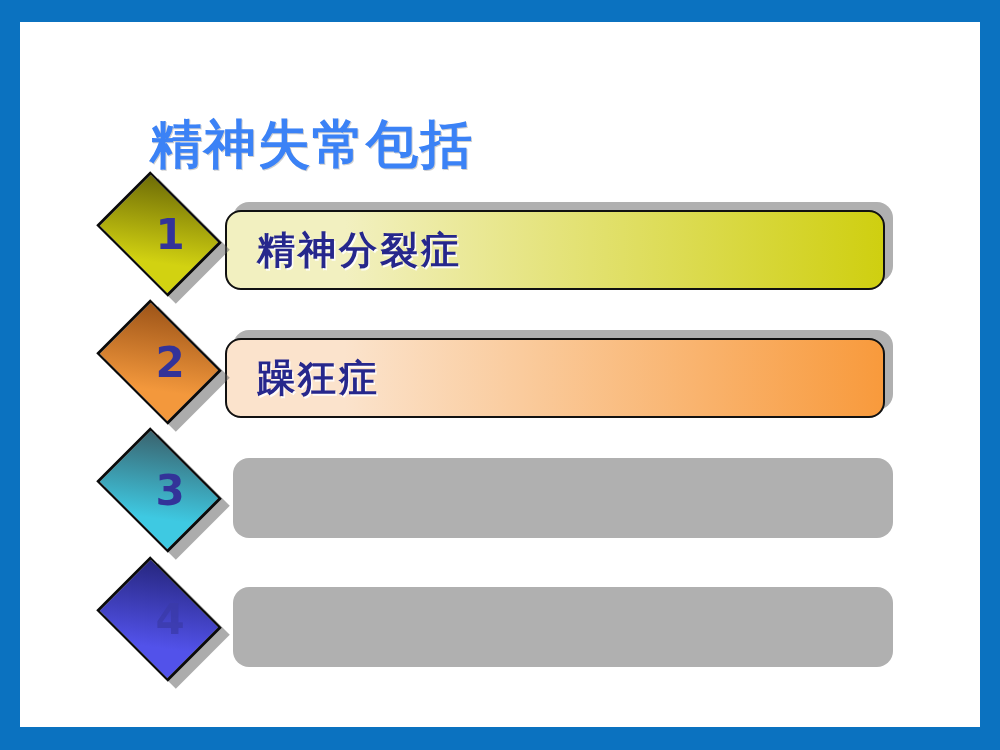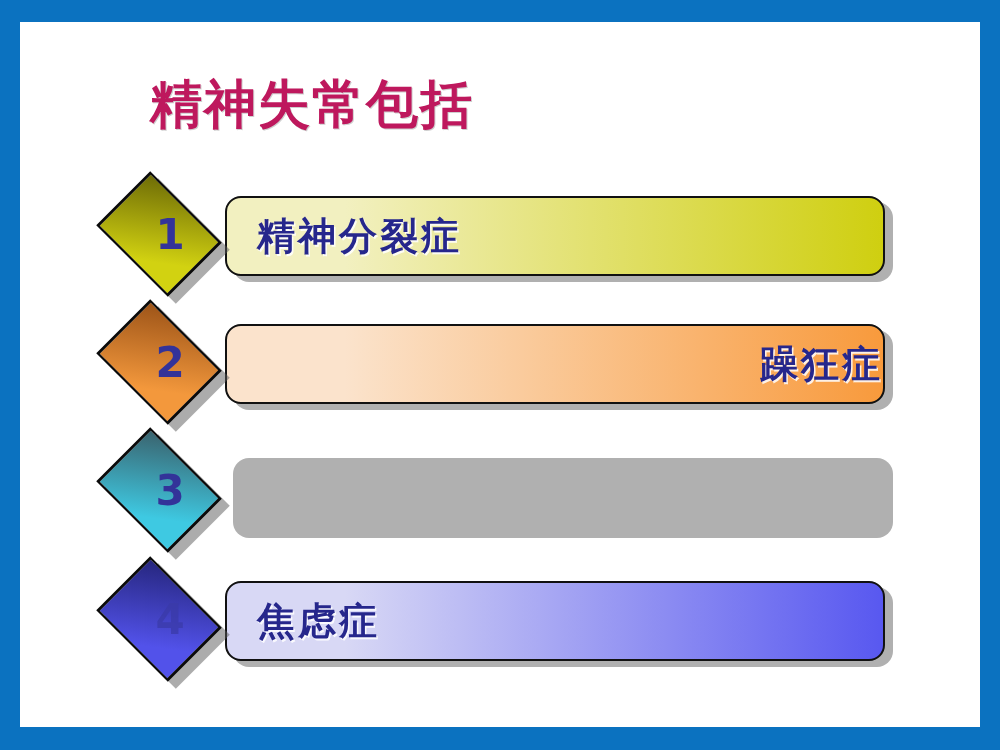--- a/index.html
+++ b/index.html
@@ -46,21 +46,21 @@
   .bar-shadow {
     position:absolute;
     left:213px; top:8px;
     width:660px; height:80px;
     background:rgba(80,80,80,.45);
     border-radius:16px;
     filter:blur(0.5px);
   }
   .bar {
     position:absolute;
-    left:205px; top:2px;
+    left:205px; top:16px;
     width:660px; height:80px;
     border:2.5px solid #111111;
     border-radius:16px;
     display:flex;
     align-items:center;
   }
   .bar-label {
     margin-left:30px;
     font-size:38px;
     font-weight:bold;
@@ -105,60 +105,57 @@
     padding-left:22px;
   }
   .dia-num.dim { color:#3a3aa8; opacity:.72; }
 </style>
 </head>
 <body>
 
 <div id="slide" style="background: rgb(11, 114, 192);">
   <div id="canvas" style="background: rgb(255, 255, 255);">
 
-    <div id="title" style="color: #be185d;">精神失常包括</div>
+    <div id="title" style="color: #3b82f6; margin-top: 40px;">精神失常包括</div>
 
     <div class="row" id="row-0" style="top:172px">
       <div class="bar-shadow"></div>
       <div class="bar" id="bar-0" style="background: linear-gradient(to right, rgb(242, 240, 192) 0%, rgb(242, 240, 192) 18%, rgb(207, 207, 16) 100%);">
         <span class="bar-label" id="label-0" style="color: rgb(38, 39, 140);">精神分裂症</span>
       </div>
       <div class="dia-wrap">
         <div class="dia-shadow"></div>
         <div class="dia" id="dia-0" style="background: linear-gradient(135deg, rgb(110, 108, 6) 0%, rgb(210, 210, 17) 75%);"></div>
         <div class="dia-num" id="num-0">1</div>
       </div>
     </div>
 
     <div class="row" id="row-1" style="top:300px">
       <div class="bar-shadow"></div>
-      <div class="bar" id="bar-1" style="background: linear-gradient(to right, rgb(251, 227, 204) 0%, rgb(251, 227, 204) 18%, rgb(248, 154, 60) 100%); justify-content: flex-end;">
+      <div class="bar" id="bar-1" style="background: linear-gradient(to right, rgb(251, 227, 204) 0%, rgb(251, 227, 204) 18%, rgb(248, 154, 60) 100%);">
         <span class="bar-label" id="label-1" style="color: rgb(38, 39, 140);">躁狂症</span>
       </div>
       <div class="dia-wrap">
         <div class="dia-shadow"></div>
         <div class="dia" id="dia-1" style="background: linear-gradient(135deg, rgb(157, 84, 24) 0%, rgb(243, 152, 60) 75%);"></div>
         <div class="dia-num" id="num-1">2</div>
       </div>
     </div>
 
     <div class="row" id="row-2" style="top:428px">
       <div class="bar-shadow"></div>
       <div class="dia-wrap">
         <div class="dia-shadow"></div>
         <div class="dia" id="dia-2" style="background: linear-gradient(135deg, rgb(58, 99, 110) 0%, rgb(62, 201, 226) 75%);"></div>
         <div class="dia-num" id="num-2">3</div>
       </div>
     </div>
 
     <div class="row" id="row-3" style="top:557px">
       <div class="bar-shadow"></div>
-      <div class="bar" id="bar-3" style="background: linear-gradient(to right, rgb(216, 216, 245) 0%, rgb(216, 216, 245) 18%, rgb(88, 88, 240) 100%);">
-        <span class="bar-label" id="label-3" style="color: rgb(38, 39, 140);">焦虑症</span>
-      </div>
       <div class="dia-wrap">
         <div class="dia-shadow"></div>
         <div class="dia" id="dia-3" style="background: linear-gradient(135deg, rgb(38, 38, 126) 0%, rgb(82, 82, 234) 75%);"></div>
         <div class="dia-num dim" id="num-3">4</div>
       </div>
     </div>
 
   </div>
 </div>
 

